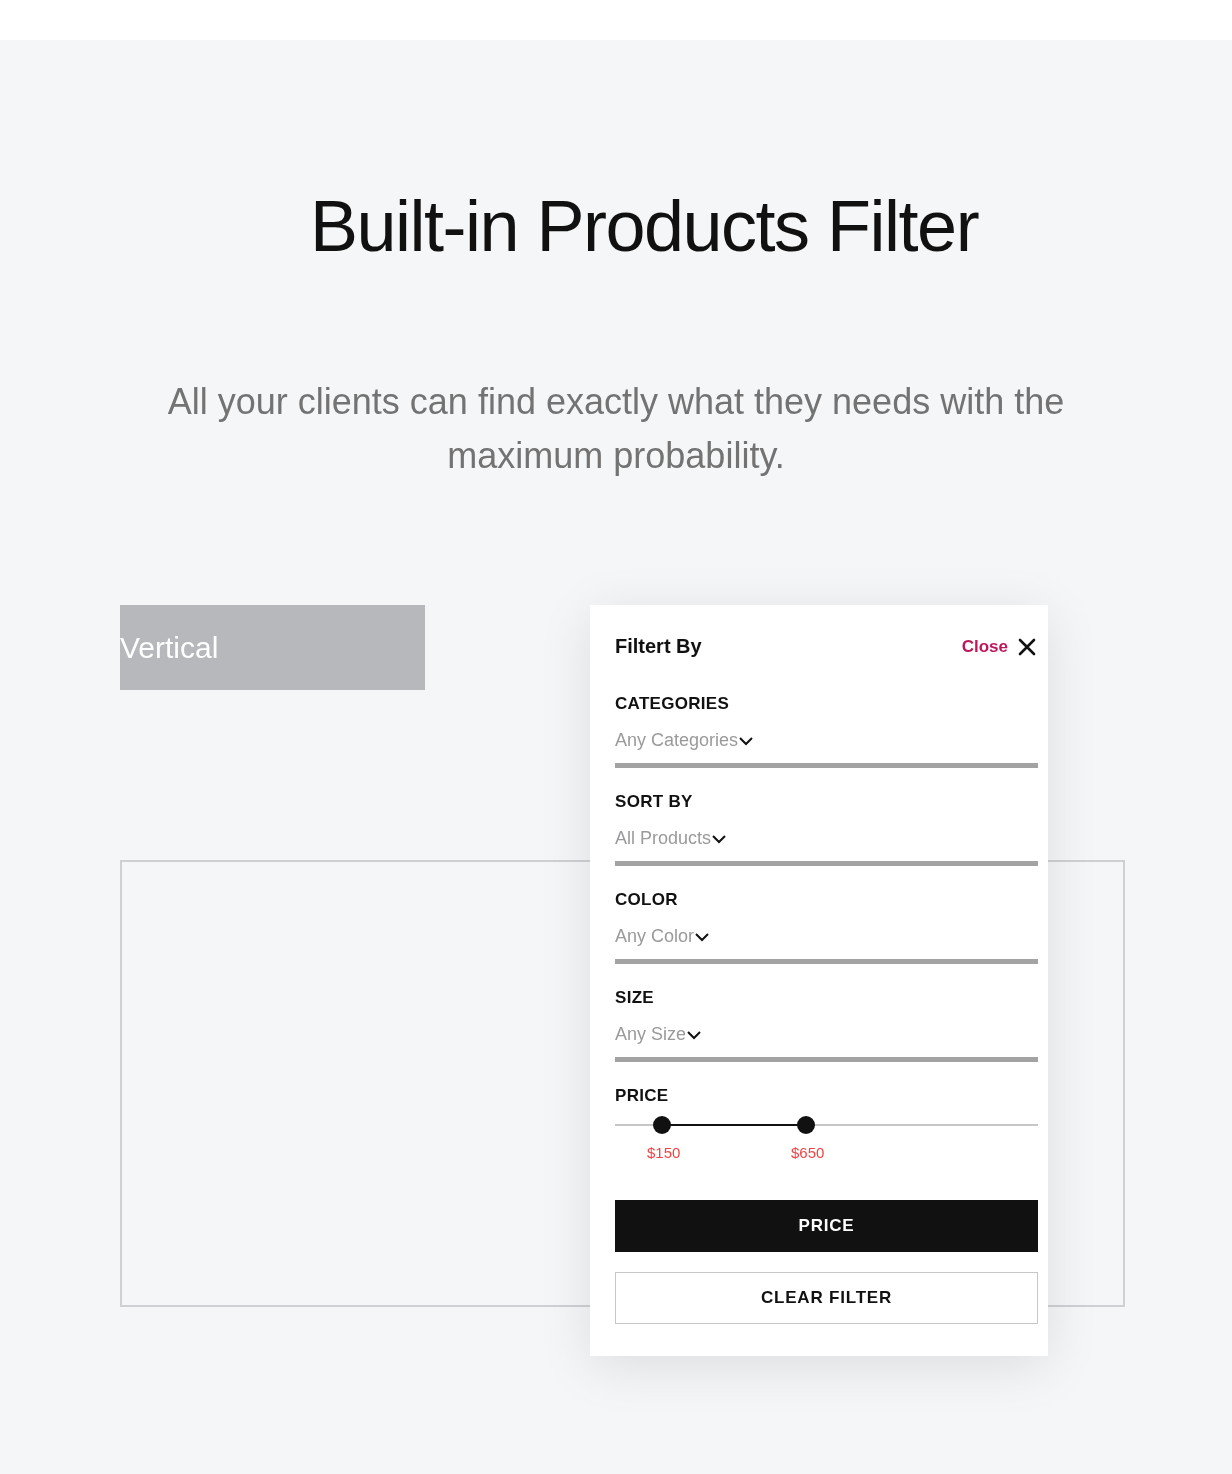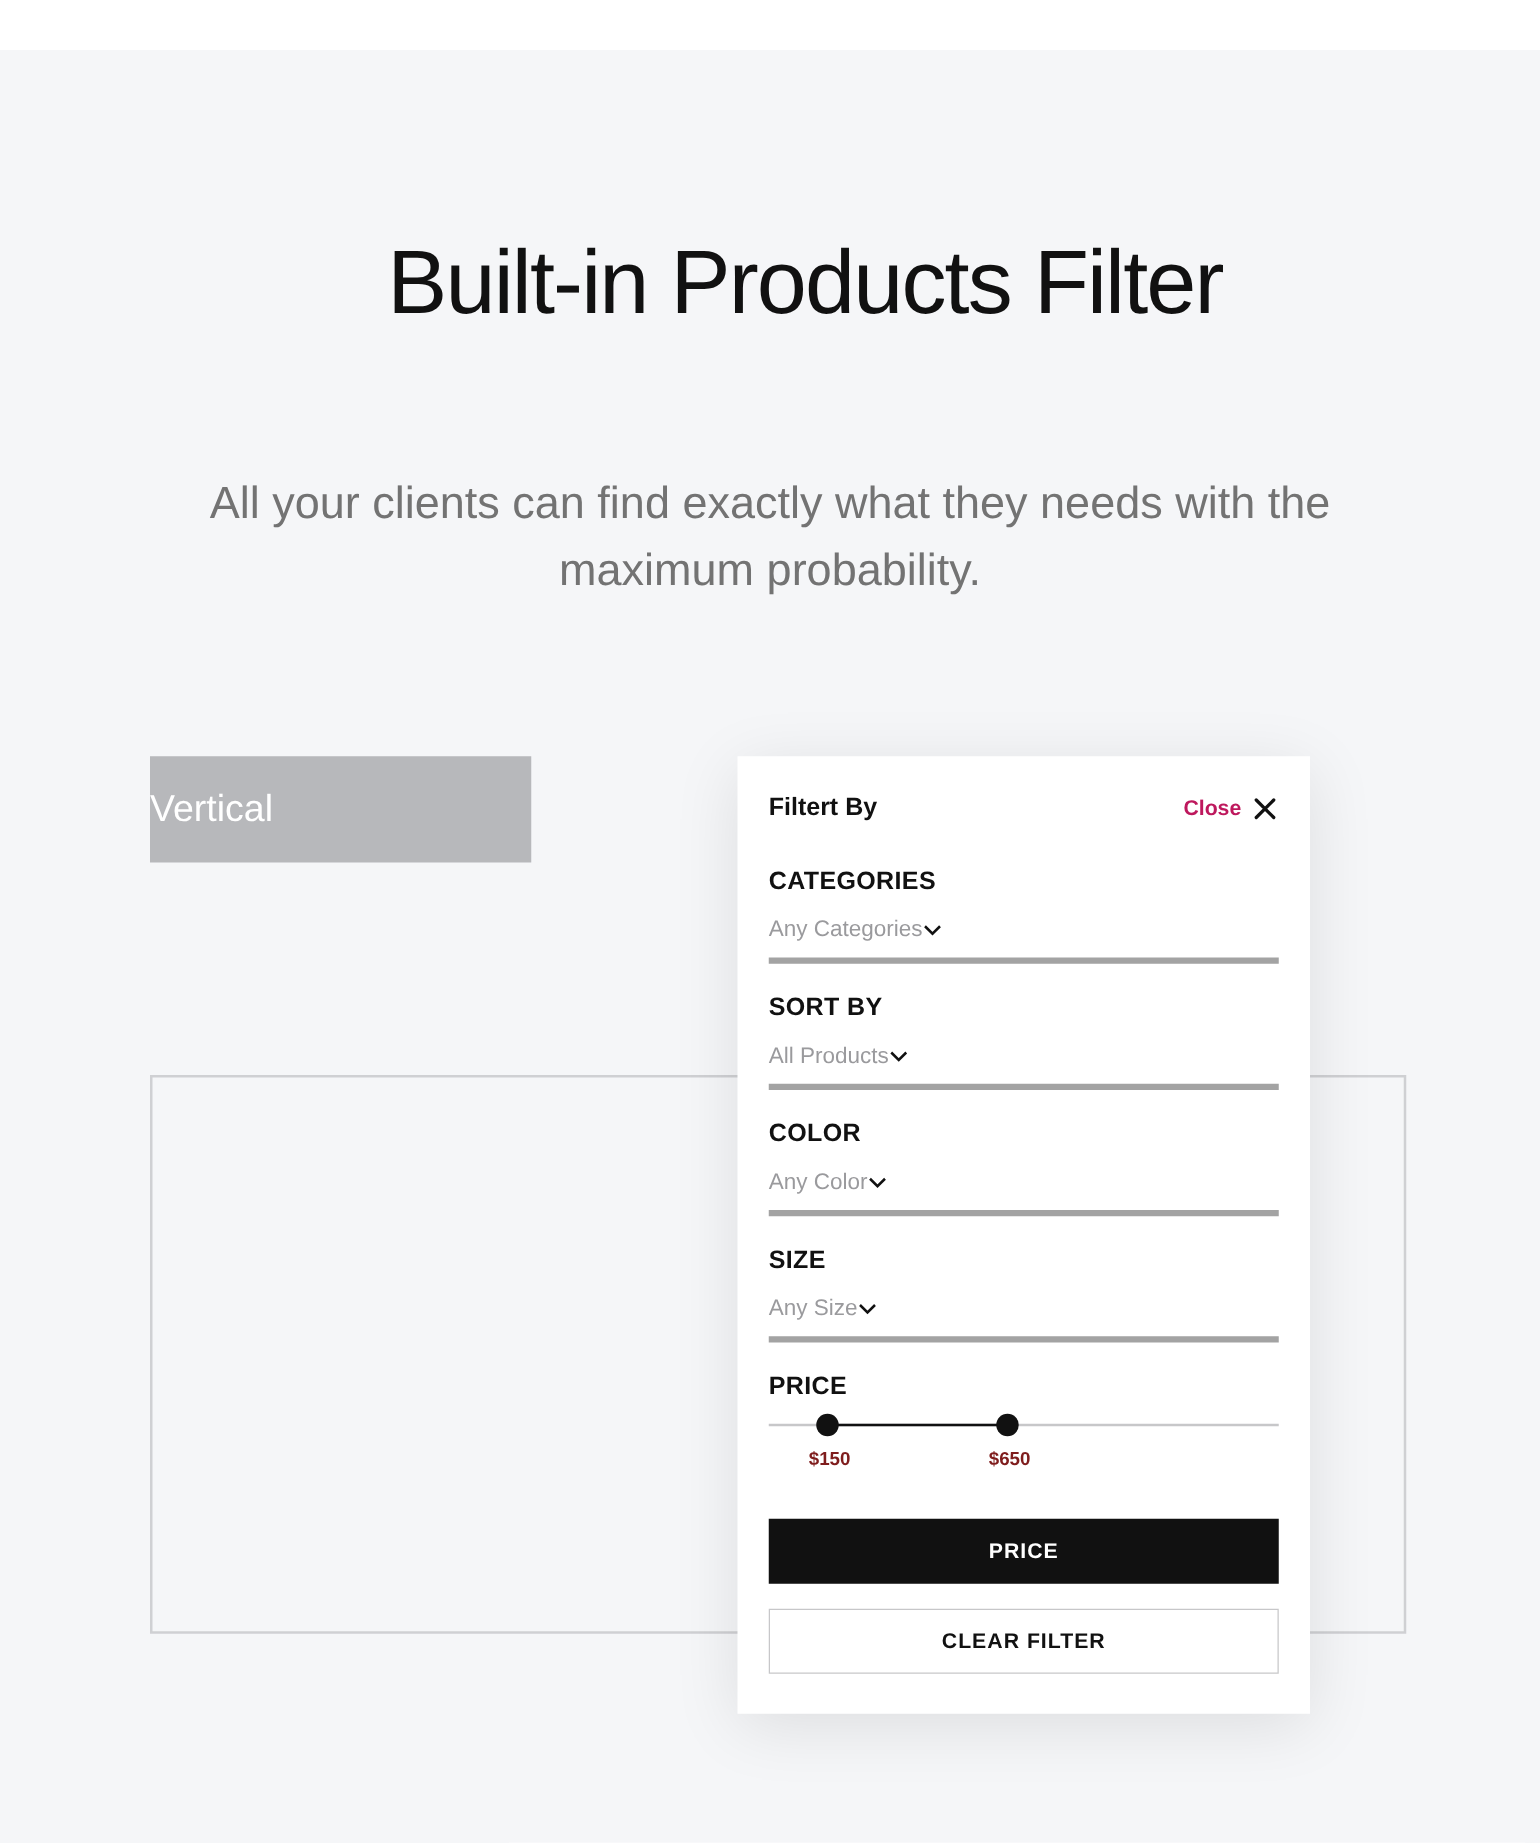--- a/index.html
+++ b/index.html
@@ -69,21 +69,21 @@
       border: 2px solid #cfd0d3;
       background: transparent;
     }
     .filter-panel {
       position: absolute;
       top: 565px;
       left: 590px;
       width: 458px;
       background: #ffffff;
       box-shadow: 0 10px 50px rgba(0,0,0,0.10);
-      padding: 30px 25px 32px 25px;
+      padding: 30px 10px 32px 25px;
     }
     .filter-header {
       display: flex;
       align-items: center;
       justify-content: space-between;
       padding: 0 0 18px 0;
     }
     .filter-title {
       font-size: 20px;
       font-weight: 600;
@@ -106,21 +106,21 @@
     .filter-body {
       padding: 0 0 0 0;
     }
     .field-group {
       margin-top: 24px;
     }
     .field-group:first-child {
       margin-top: 18px;
     }
     .field-label {
-      font-size: 20px;
+      font-size: 17px;
       font-weight: 600;
       letter-spacing: 0.3px;
       color: #111;
       margin-bottom: 10px;
     }
     .select {
       border-bottom: 5px solid #a3a3a3;
       display: flex;
       align-items: center;
       justify-content: flex-start;
@@ -168,22 +168,22 @@
     .handle-max { left: 182px; }
     .price-labels {
       position: absolute;
       top: 28px;
       left: 0;
       right: 0;
     }
     .price-min, .price-max {
       position: absolute;
       font-size: 15px;
-      font-weight: 700;
-      color: #7f1d1d;
+      font-weight: 400;
+      color: #ef4444;
     }
     .price-min { left: 32px; }
     .price-max { left: 176px; }
     .btn {
       width: 100%;
       height: 52px;
       display: flex;
       align-items: center;
       justify-content: center;
       font-size: 17px;

